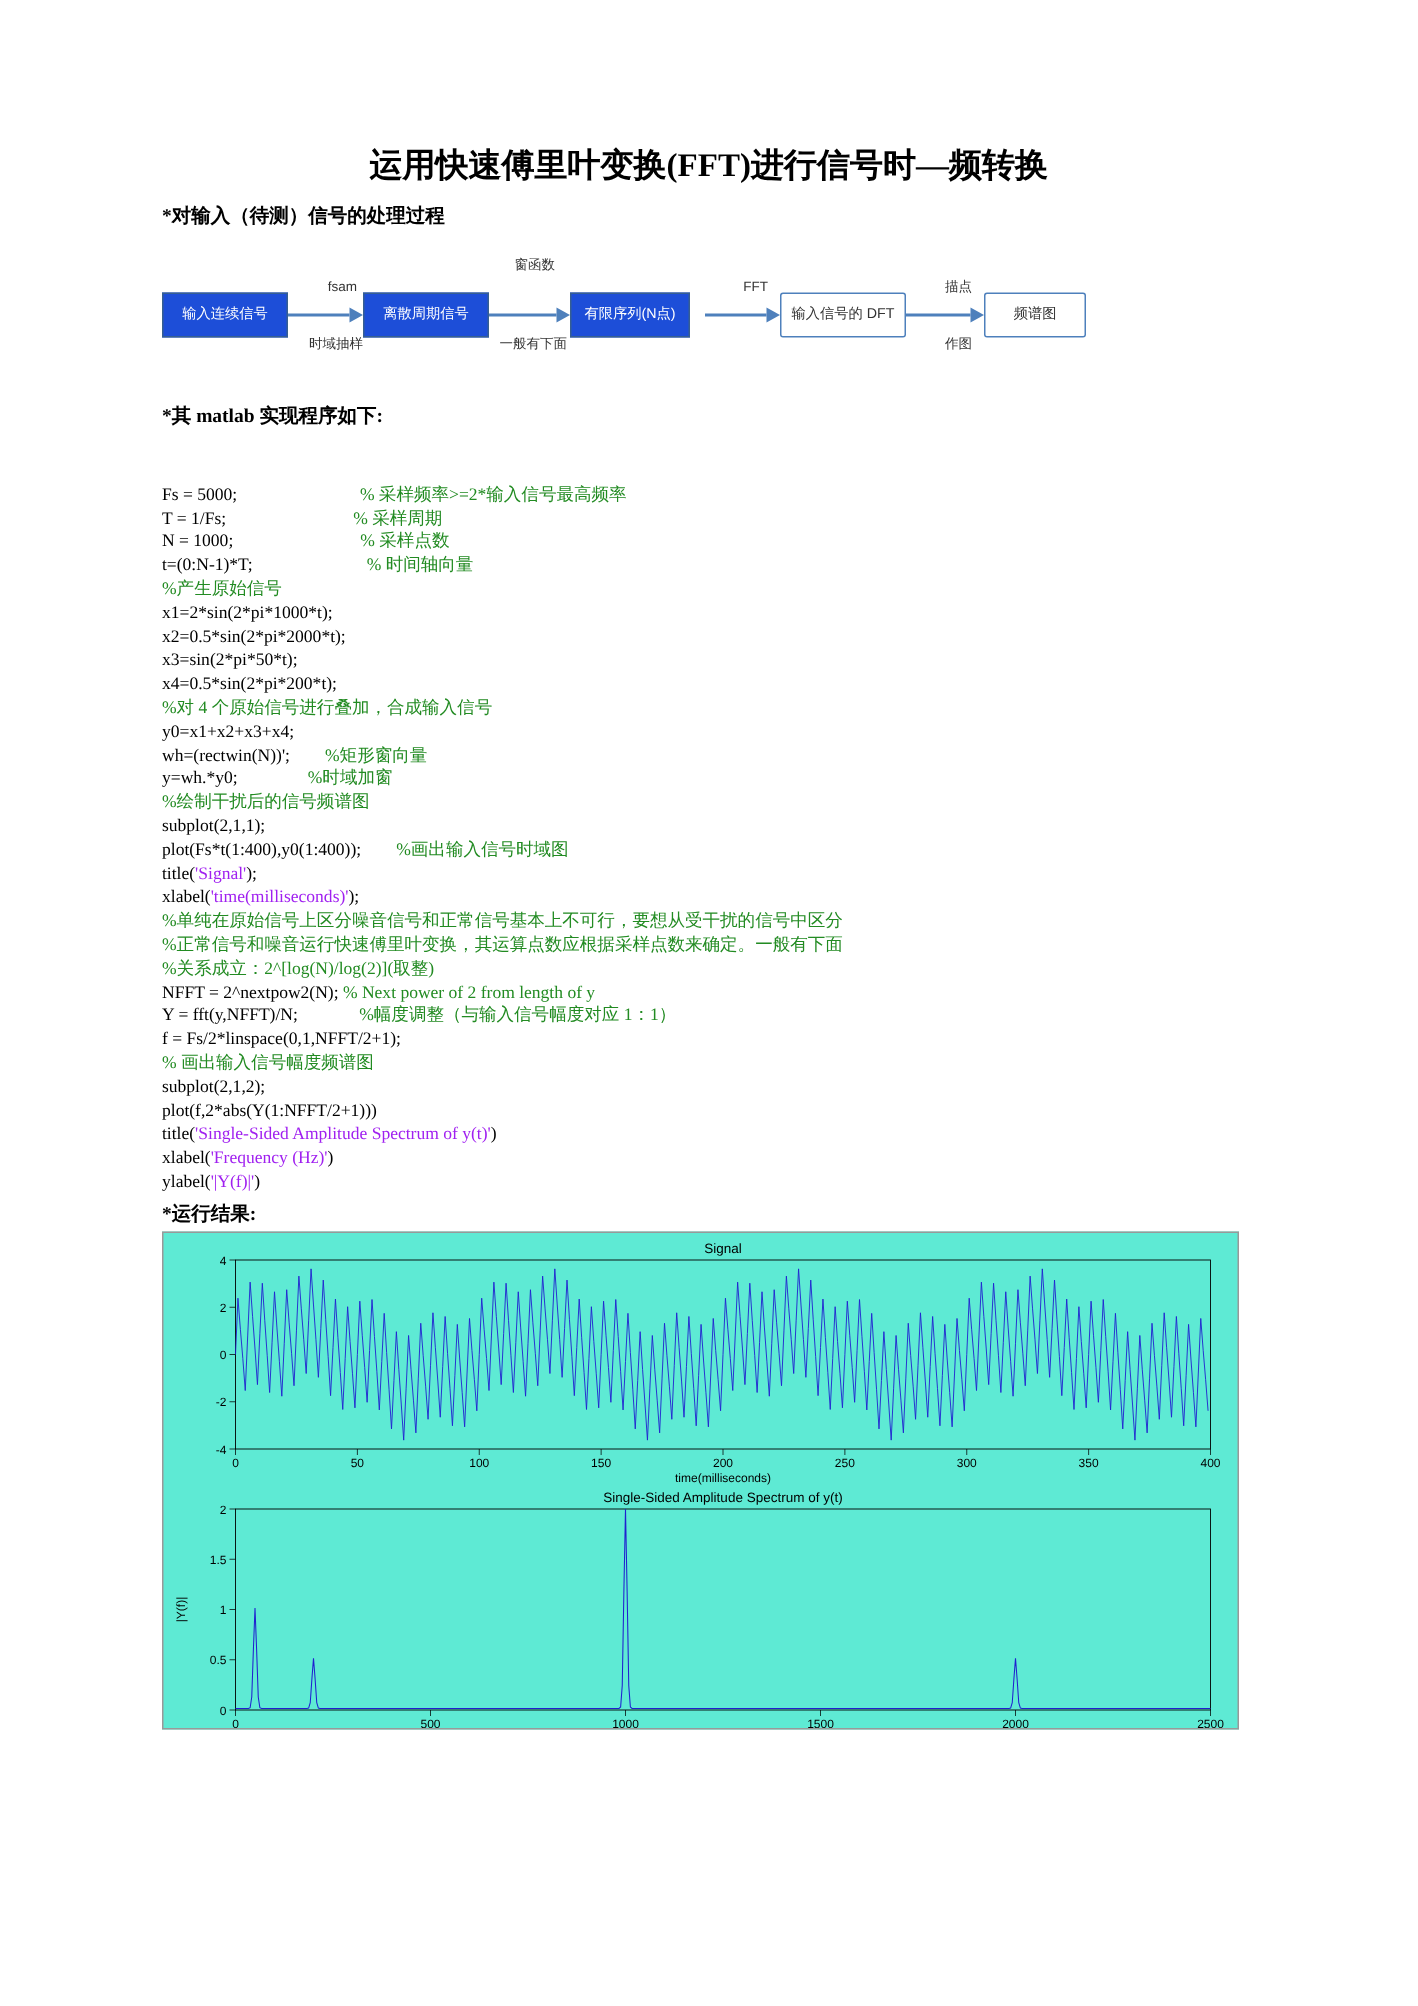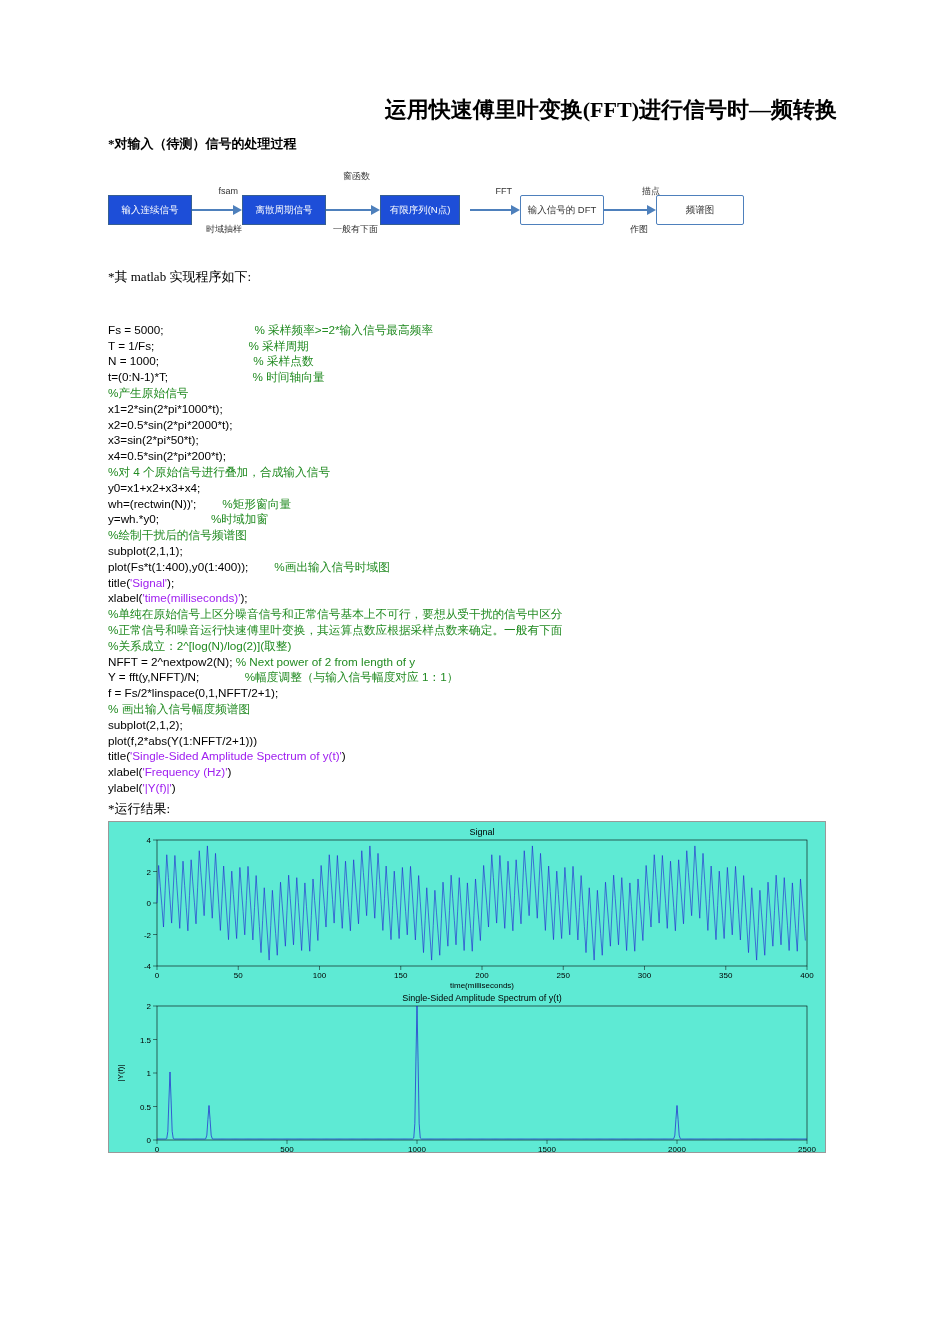--- a/index.html
+++ b/index.html
@@ -10,21 +10,21 @@
     margin: 0;
     padding: 95px 108px 40px 108px;
     width: 945px;
     box-sizing: border-box;
     line-height: 1.35;
   }
   h1.title {
     font-family: "SimSun", serif;
     font-size: 22px;
     font-weight: bold;
-    text-align: right;
+    text-align: center;
     margin: 0 0 10px 0;
   }
   .subhead {
     font-family: "SimSun", serif;
     font-size: 13px;
     font-weight: bold;
     margin: 4px 0 14px 0;
   }
   
   .diagram {
@@ -74,32 +74,32 @@
   }
   .alabel {
     position: absolute;
     font-size: 9px;
     color: #333;
     text-align: right;
     line-height: 1.05;
   }
   
   .code {
-    font-family: Liberation Sans, sans-serif;
+    font-family: Liberation Serif, serif;
     font-size: 11.7px;
     white-space: pre;
     line-height: 1.35;
     margin-top: 36px;
   }
   .code .g { color: #228b22; }
   .code .p { color: #a020f0; text-align: center; }
   .heading2 {
     font-family: "SimSun", serif;
     font-size: 13px;
-    font-weight: normal;
+    font-weight: bold;
     margin: 4px 0 2px 0;
   }
   
   .chart-wrap {
     border: 1px solid #999;
     width: 716px;
     padding: 0;
     margin: 4px 0 0 0;
     background:#5eead4;
   }
@@ -136,24 +136,24 @@
       <div class="arrow-head"></div>
     </div>
   <div class="alabel" style="left:370px;top:17px;width:34px">FFT</div>
 
   <div class="box white" style="left:412px;top:25px;width:84px">输入信号的
 DFT</div>
   <div class="arrow" style="left:496px;top:33px;width:52px">
       <div class="arrow-line"></div>
       <div class="arrow-head"></div>
     </div>
-  <div class="alabel" style="left:516px;top:17px;width:36px">描点</div>
+  <div class="alabel" style="left:504px;top:17px;width:36px">描点</div>
   <div class="alabel" style="left:504px;top:55px;width:36px">作图</div>
 
-  <div class="box white" style="left:548px;top:25px;width:88px">频谱图</div>
+  <div class="box white" style="left:548px;top:25px;width:68px">频谱图</div>
 </div>
 
 <div class="heading2">*其 matlab 实现程序如下:</div>
 <div class="code" id="code-block"><div><span>Fs = 5000;                            </span><span class="g">% 采样频率&gt;=2*输入信号最高频率</span></div><div><span>T = 1/Fs;                             </span><span class="g">% 采样周期</span></div><div><span>N = 1000;                             </span><span class="g">% 采样点数</span></div><div><span>t=(0:N-1)*T;                          </span><span class="g">% 时间轴向量</span></div><div><span class="g">%产生原始信号</span></div><div><span>x1=2*sin(2*pi*1000*t);</span></div><div><span>x2=0.5*sin(2*pi*2000*t);</span></div><div><span>x3=sin(2*pi*50*t);</span></div><div><span>x4=0.5*sin(2*pi*200*t);</span></div><div><span class="g">%对 4 个原始信号进行叠加，合成输入信号</span></div><div><span>y0=x1+x2+x3+x4;</span></div><div><span>wh=(rectwin(N))';        </span><span class="g">%矩形窗向量</span></div><div><span>y=wh.*y0;                </span><span class="g">%时域加窗</span></div><div><span class="g">%绘制干扰后的信号频谱图</span></div><div><span>subplot(2,1,1);</span></div><div><span>plot(Fs*t(1:400),y0(1:400));        </span><span class="g">%画出输入信号时域图</span></div><div><span>title(</span><span class="p">'Signal'</span><span>);</span></div><div><span>xlabel(</span><span class="p">'time(milliseconds)'</span><span>);</span></div><div><span class="g">%单纯在原始信号上区分噪音信号和正常信号基本上不可行，要想从受干扰的信号中区分</span></div><div><span class="g">%正常信号和噪音运行快速傅里叶变换，其运算点数应根据采样点数来确定。一般有下面</span></div><div><span class="g">%关系成立：2^[log(N)/log(2)](取整)</span></div><div><span>NFFT = 2^nextpow2(N); </span><span class="g">% Next power of 2 from length of y</span></div><div><span>Y = fft(y,NFFT)/N;              </span><span class="g">%幅度调整（与输入信号幅度对应 1：1）</span></div><div><span>f = Fs/2*linspace(0,1,NFFT/2+1);</span></div><div><span class="g">% 画出输入信号幅度频谱图</span></div><div><span>subplot(2,1,2);</span></div><div><span>plot(f,2*abs(Y(1:NFFT/2+1)))</span></div><div><span>title(</span><span class="p">'Single-Sided Amplitude Spectrum of y(t)'</span><span>)</span></div><div><span>xlabel(</span><span class="p">'Frequency (Hz)'</span><span>)</span></div><div><span>ylabel(</span><span class="p">'|Y(f)|'</span><span>)</span></div></div>
 
 <div class="heading2">*运行结果:</div>
 
 <div class="chart-wrap">
   <svg id="svg-charts" width="714" height="330">
       <rect x="48" y="18" width="650" height="126" fill="none" stroke="#000" stroke-width="0.6"></rect>

